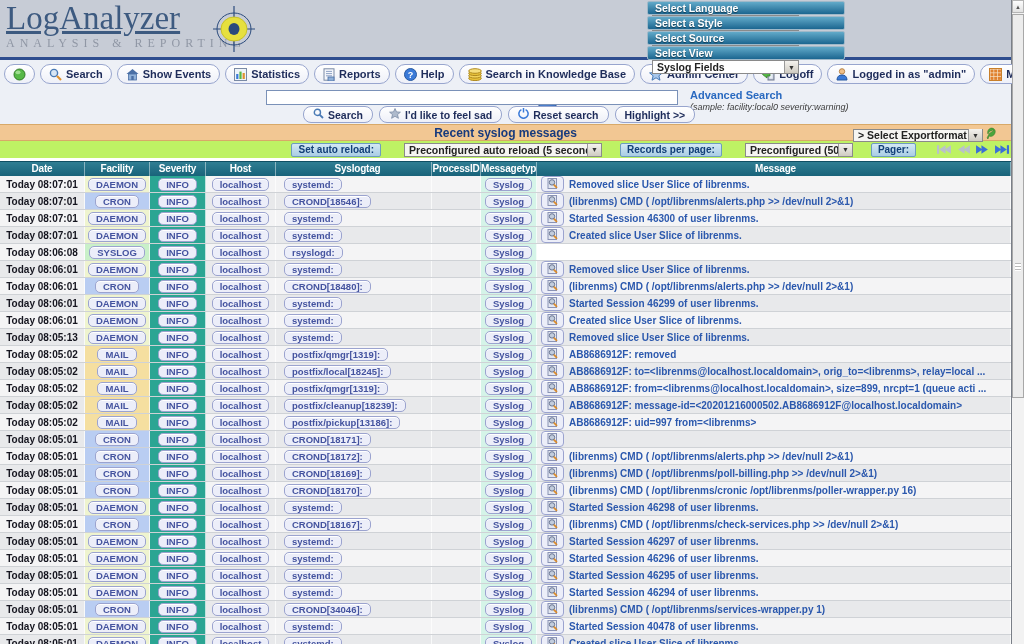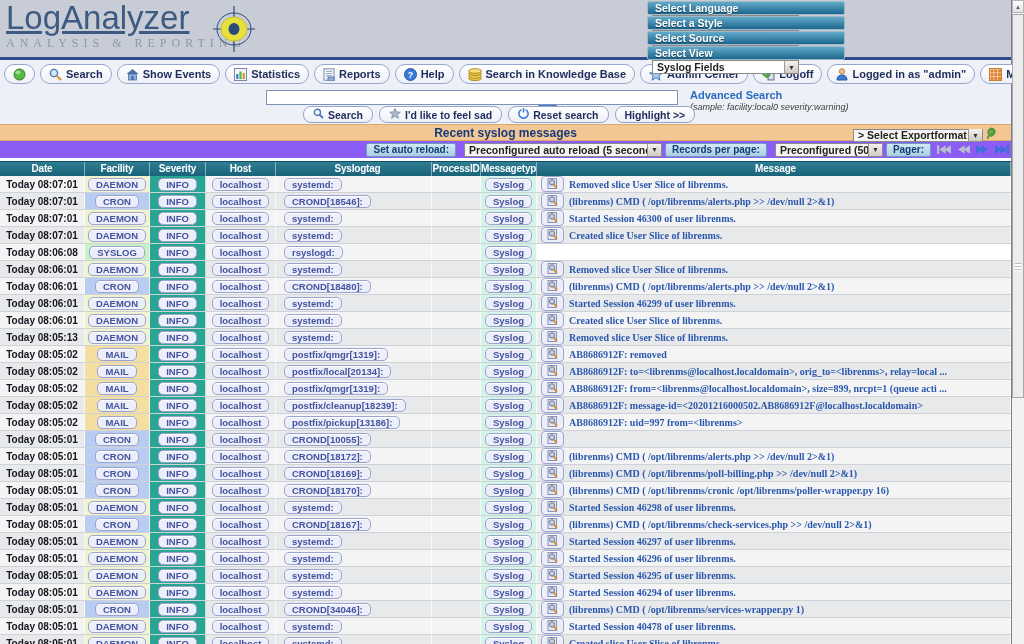--- a/index.html
+++ b/index.html
@@ -3,21 +3,21 @@
 <meta charset="utf-8">
 <style>
   html,body{margin:0;padding:0;}
   body{width:1024px;height:644px;overflow:hidden;position:relative;
        font-family:"Liberation Sans",sans-serif;background:#fff;}
   .content{position:absolute;left:0;top:0;width:1012px;height:644px;border-right:1px solid #7a7f88;box-sizing:border-box;}
 
   
   .hdr{position:relative;height:57px;background:#c7ccd6;border-bottom:3px solid #2e4d8f;}
   .logo{position:absolute;left:6px;top:1px;}
-  .logo-title{font-family:Liberation Sans, sans-serif;font-size:33px;color:#3d5a80;
+  .logo-title{font-family:Liberation Serif, serif;font-size:33px;color:#3d5a80;
               text-decoration:underline;line-height:34px;}
   .logo-sub{font-family:"Liberation Serif",serif;font-size:12px;color:#9097a5;letter-spacing:5px;margin-top:1px;}
   .crosshair{position:absolute;left:213px;top:6px;}
   .sel-panel{position:absolute;right:12px;top:1px;width:352px;}
   .sel-row{display:flex;margin-bottom:1px;height:14px;flex-direction:column;}
   .sel-label{width:198px;box-sizing:border-box;border:1px solid #9fb9c9;border-radius:2px;
              background:linear-gradient(#62aac9,#1c6690);color:#fff;font-weight:bold;font-size:10.5px;
              line-height:12px;padding:0 7px;text-shadow:0 1px 1px rgba(0,0,0,.45);}
   .win-select{display:flex;box-sizing:border-box;border:1px solid #8a8a8a;background:#fff;
               align-items:center;height:14px;margin-left:5px;cursor:default;}
@@ -48,21 +48,21 @@
   .sbtn{height:17px;box-sizing:border-box;border:1px solid #98a5ce;border-radius:8px;
         background:linear-gradient(#ffffff,#eef0f8);display:inline-flex;align-items:center;gap:4px;
         padding:0 9px;font-weight:bold;font-size:10.5px;color:#1e2c5a;white-space:nowrap;cursor:pointer;}
 
   
   .title-bar{position:relative;height:17px;background:#f2c793;border-top:1px solid #d8a968;border-bottom:1px solid #d8a968;box-sizing:border-box;}
   .title-text{position:absolute;left:0;right:0;text-align:center;top:1px;font-weight:bold;font-size:12px;color:#173a7d;}
   .export-wrap{position:absolute;right:14px;top:1px;display:flex;align-items:center;gap:2px;}
   .export-wrap .win-select{width:130px;height:13px;background:#f6f5f2;}
   
-  .reload-bar{height:17px;background:#8b5cf6;display:flex;align-items:center;justify-content:flex-end;gap:3px;padding-right:2px;border-bottom:3px solid #fff;}
+  .reload-bar{height:17px;background:#bef264;display:flex;align-items:center;justify-content:flex-end;gap:18px;padding-right:2px;border-bottom:3px solid #fff;}
   .blue-lbl{height:14px;box-sizing:border-box;border:1px solid #6d9cbf;border-radius:2px;background:linear-gradient(#d3e8f4,#a9cde4);
             font-weight:bold;font-size:10px;color:#123f77;display:inline-flex;align-items:center;padding:0 6px;cursor:pointer;}
   .reload-bar .win-select{background:#f6f5f2;}
   .pager-icons{display:flex;align-items:center;gap:4px;margin-left:3px;}
   .pager-icons span{display:inline-flex;cursor:pointer;}
 
   
   .tbl{border-top:1px solid #0f4f63;}
   .thead{display:flex;height:14px;background:linear-gradient(#2f7e93,#19637a);}
   .th{box-sizing:border-box;color:#fff;font-weight:bold;font-size:10px;letter-spacing:-0.2px;text-align:center;
@@ -71,21 +71,21 @@
   .tr.odd .plain{background:#f4f4f5;}
   .tr.even .plain{background:#e8e9eb;}
   .td{box-sizing:border-box;display:flex;align-items:center;justify-content:center;
       border-right:1px solid rgba(255,255,255,.7);overflow:hidden;white-space:nowrap;}
   .c0{width:85px;}.c1{width:65px;}.c2{width:56px;}.c3{width:70px;}.c4{width:156px;justify-content:flex-start;padding-left:8px;}
   .c5{width:49px;}.c6{width:56px;}.c7{flex:1;justify-content:flex-start;padding-left:4px;gap:5px;}
   .date-txt{font-weight:bold;font-size:10px;color:#15151f;}
   .tagbtn{display:inline-block;background:#eceef9;border:1px solid #9ba3cf;border-radius:5px;
           padding:0 7px;font-size:9.5px;font-weight:bold;color:#44539f;line-height:11px;height:11px;
           box-shadow:inset 0 1px 0 #fff;cursor:pointer;}
-  .msg-txt{font-weight:bold;font-size:10px;color:#2b58ad;overflow:hidden;text-overflow:ellipsis;font-family:Liberation Serif, serif;}
+  .msg-txt{font-weight:bold;font-size:10px;color:#2b58ad;overflow:hidden;text-overflow:ellipsis;}
   .iconbtn{display:inline-flex;align-items:center;justify-content:center;width:21px;height:14px;
            background:#eceef9;border:1px solid #9ba3cf;border-radius:4px;box-shadow:inset 0 1px 0 #fff;cursor:pointer;flex:none;}
 
   
   .vscroll{position:absolute;right:0;top:0;width:12px;height:644px;background:#f2f2f2;}
   .vs-up{position:absolute;top:0;left:0;right:0;height:13px;background:linear-gradient(#fdfdfd,#e2e2e2);
          border:1px solid #b5b5b5;box-sizing:border-box;display:flex;align-items:center;justify-content:center;
          font-size:6px;color:#555;cursor:pointer;}
   .vs-thumb{position:absolute;top:14px;left:0;right:0;height:384px;background:#ececec;
             border:1px solid #a8a8a8;box-sizing:border-box;cursor:pointer;}
@@ -708,21 +708,21 @@
           <div class="td c1" style="background: rgb(245, 223, 160);">
             <span class="tagbtn">MAIL</span>
           </div>
           <div class="td c2" style="background: rgb(43, 165, 147);">
             <span class="tagbtn">INFO</span>
           </div>
           <div class="td c3 plain">
             <span class="tagbtn">localhost</span>
           </div>
           <div class="td c4 plain">
-            <span class="tagbtn">postfix/local[20134]:</span>
+            <span class="tagbtn">postfix/local[18245]:</span>
           </div>
           <div class="td c5 plain"></div>
           <div class="td c6" style="background: rgb(213, 244, 232);">
             <span class="tagbtn">Syslog</span>
           </div>
           <div class="td c7 plain">
             <span class="iconbtn">
               <span><svg width="13" height="11" viewBox="0 0 13 11">
                   <rect x="2" y="0.5" width="8.5" height="10" fill="#e3e7f1" stroke="#8a93b5"></rect>
                   <circle cx="6" cy="4.4" r="2.7" fill="#c3cddd" stroke="#6a7694"></circle>
@@ -832,21 +832,21 @@
           <div class="td c1" style="background: rgb(185, 205, 242);">
             <span class="tagbtn">CRON</span>
           </div>
           <div class="td c2" style="background: rgb(43, 165, 147);">
             <span class="tagbtn">INFO</span>
           </div>
           <div class="td c3 plain">
             <span class="tagbtn">localhost</span>
           </div>
           <div class="td c4 plain">
-            <span class="tagbtn">CROND[10055]:</span>
+            <span class="tagbtn">CROND[18171]:</span>
           </div>
           <div class="td c5 plain"></div>
           <div class="td c6" style="background: rgb(213, 244, 232);">
             <span class="tagbtn">Syslog</span>
           </div>
           <div class="td c7 plain">
             <span class="iconbtn">
               <span><svg width="13" height="11" viewBox="0 0 13 11">
                   <rect x="2" y="0.5" width="8.5" height="10" fill="#e3e7f1" stroke="#8a93b5"></rect>
                   <circle cx="6" cy="4.4" r="2.7" fill="#c3cddd" stroke="#6a7694"></circle>

